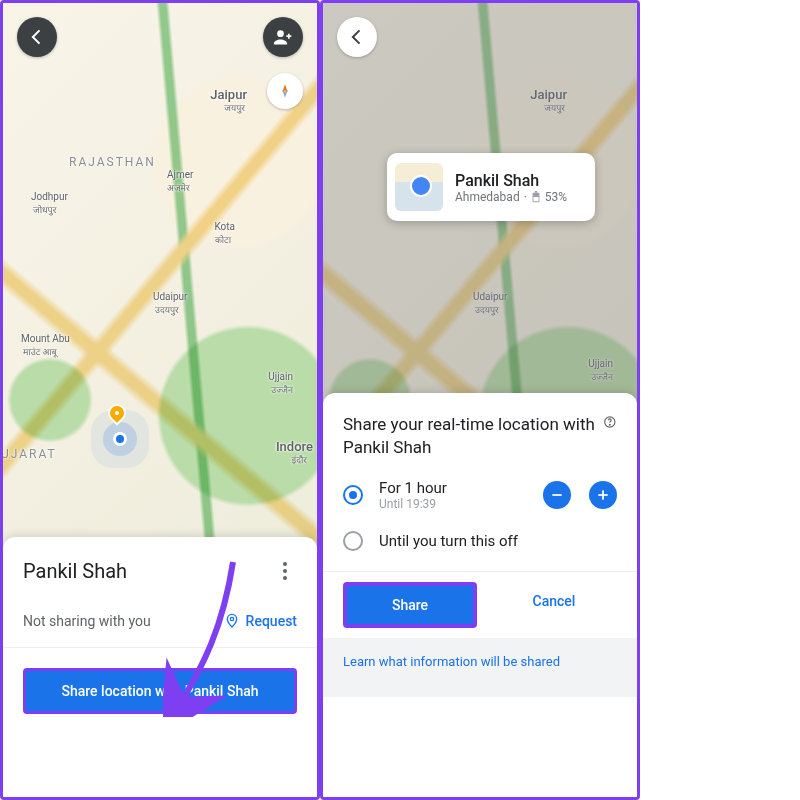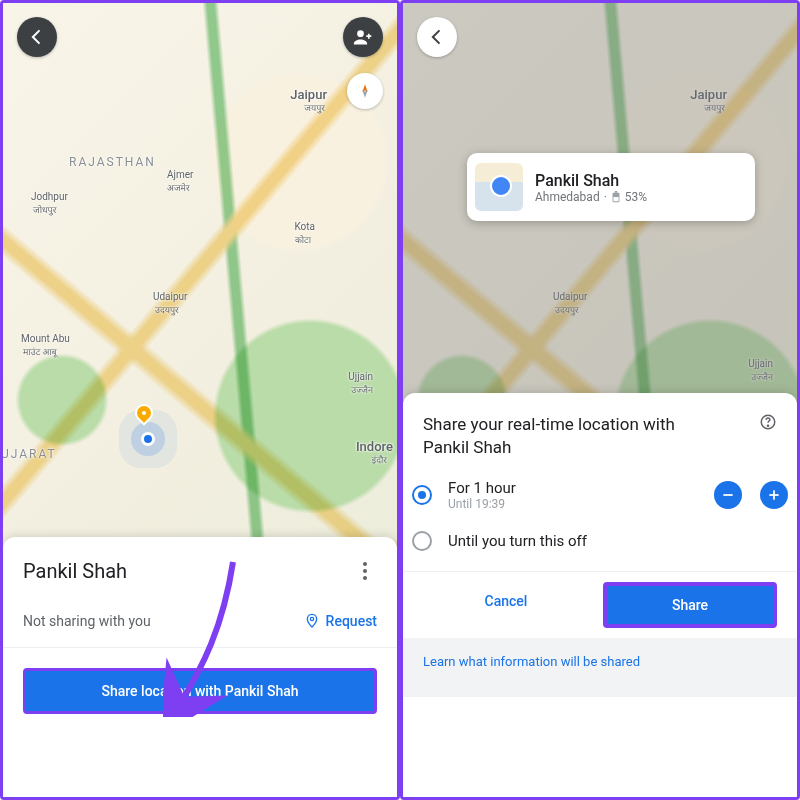--- a/index.html
+++ b/index.html
@@ -6,21 +6,21 @@
   body {
     font-family: Roboto, "Helvetica Neue", Arial, sans-serif;
     background: #fff;
     width: 800px;
     height: 800px;
     overflow: hidden;
   }
   .container {
     display: flex;
     gap: 0;
-    width: 800px;
+    width: 640px;
     height: 800px;
     background: #fff;
   }
   .phone {
     position: relative;
     flex: 1;
     border: 3px solid #7e3ff2;
     border-radius: 4px;
     overflow: hidden;
     background: #fff;
@@ -155,21 +155,21 @@
   
   .sheet2 { height: 404px; background:#fff;margin-top:16px; }
   .sheet2 .title-row{
     display:flex; align-items:flex-start; justify-content:space-between;
     padding: 20px 20px 10px 20px;
   }
   .sheet2 .title { font-size:17px; color:#202124; line-height:1.35; max-width:300px;}
   .help-ic { width:18px; height:18px; color:#5f6368; }
   .opt {
     display:flex; align-items:center; gap:16px;
-    padding: 10px 9px;
+    padding: 10px 20px;
   }
   .radio {
     width:20px; height:20px; border-radius:50%;
     border:2px solid #9aa0a6; position:relative; flex:0 0 auto;
   }
   .radio.sel { border-color:#1a73e8; }
   .radio.sel::after{content:"";position:absolute;inset:4px;background:#1a73e8;border-radius:50%;}
   .opt .otext{display:flex;flex-direction:column;}
   .opt .lab{font-size:15px;color:#202124;}
   .opt .sub{font-size:12px;color:#9aa0a6;}
@@ -335,22 +335,22 @@
       <div class="opt">
         <div class="radio"></div>
         <div class="otext">
           <span class="lab">Until you turn this off</span>
         </div>
       </div>
 
       <div class="divider"></div>
 
       <div class="btn-row">
+        <div class="btn share"><span>Share</span></div>
         <div class="btn cancel"><span>Cancel</span></div>
-        <div class="btn share"><span>Share</span></div>
       </div>
 
       <div class="footer-link">
         <span>Learn what information will be shared</span>
       </div>
     </div>
   </div>
 
 </div>
 

